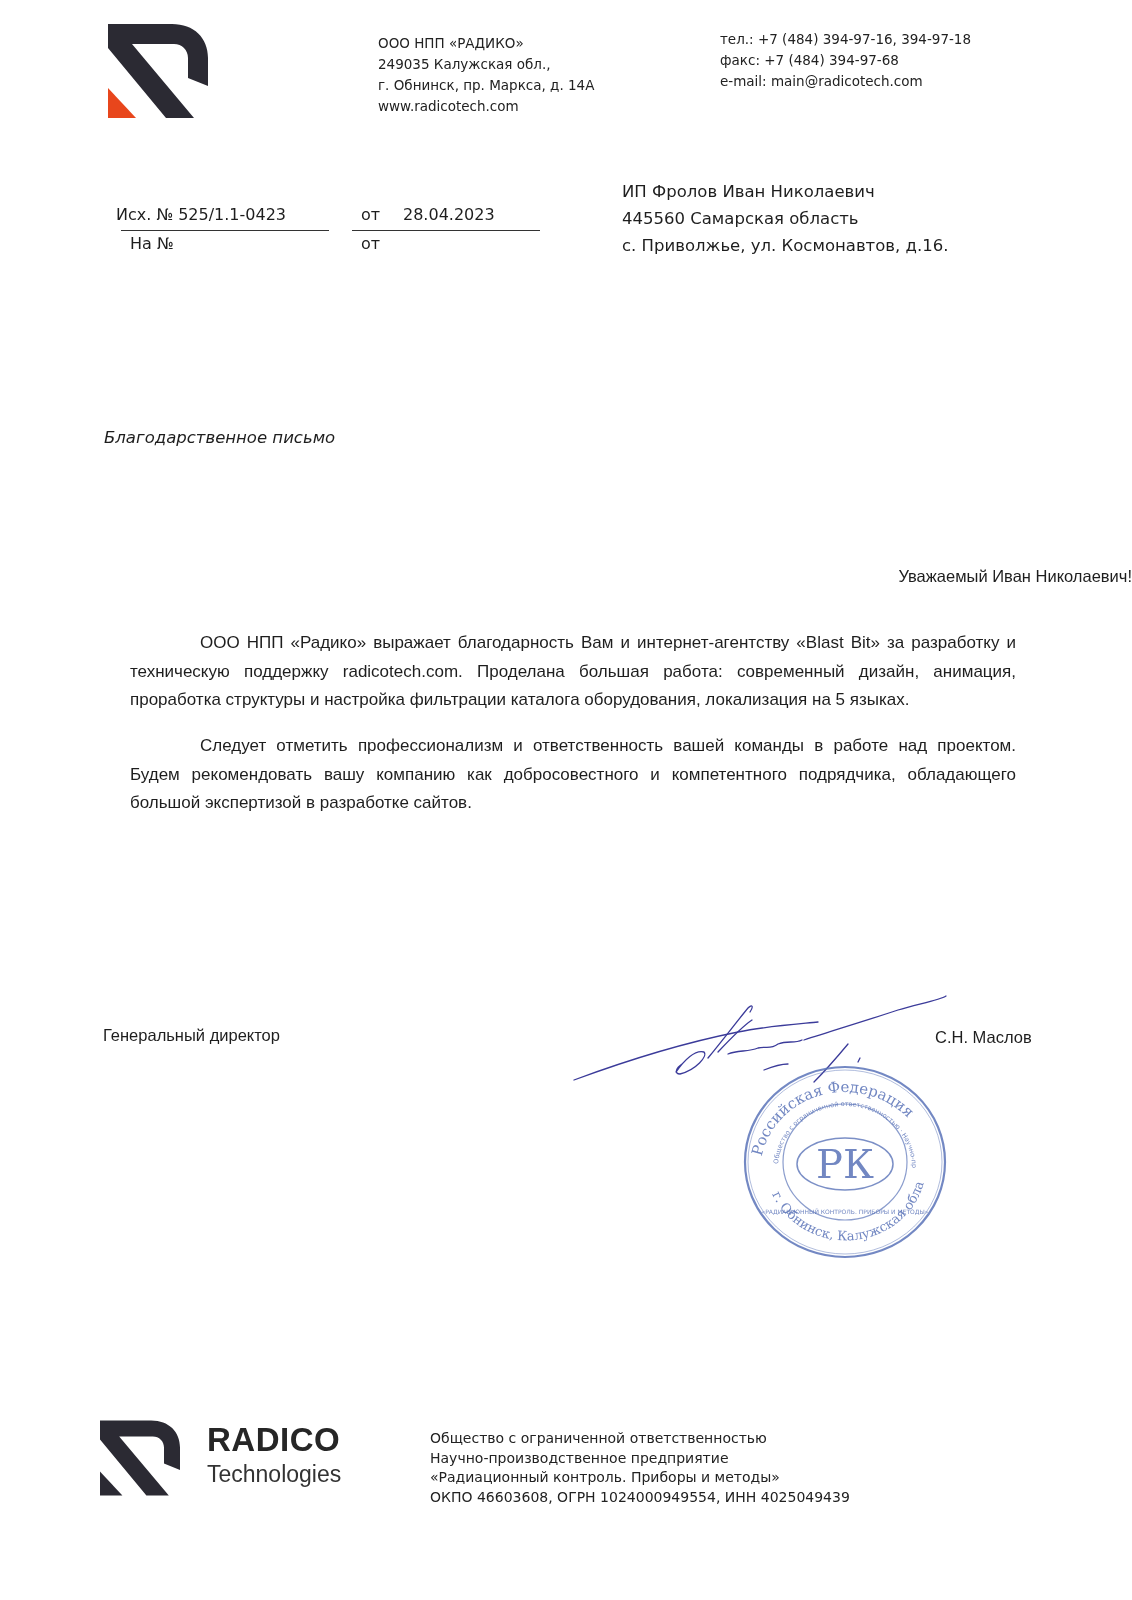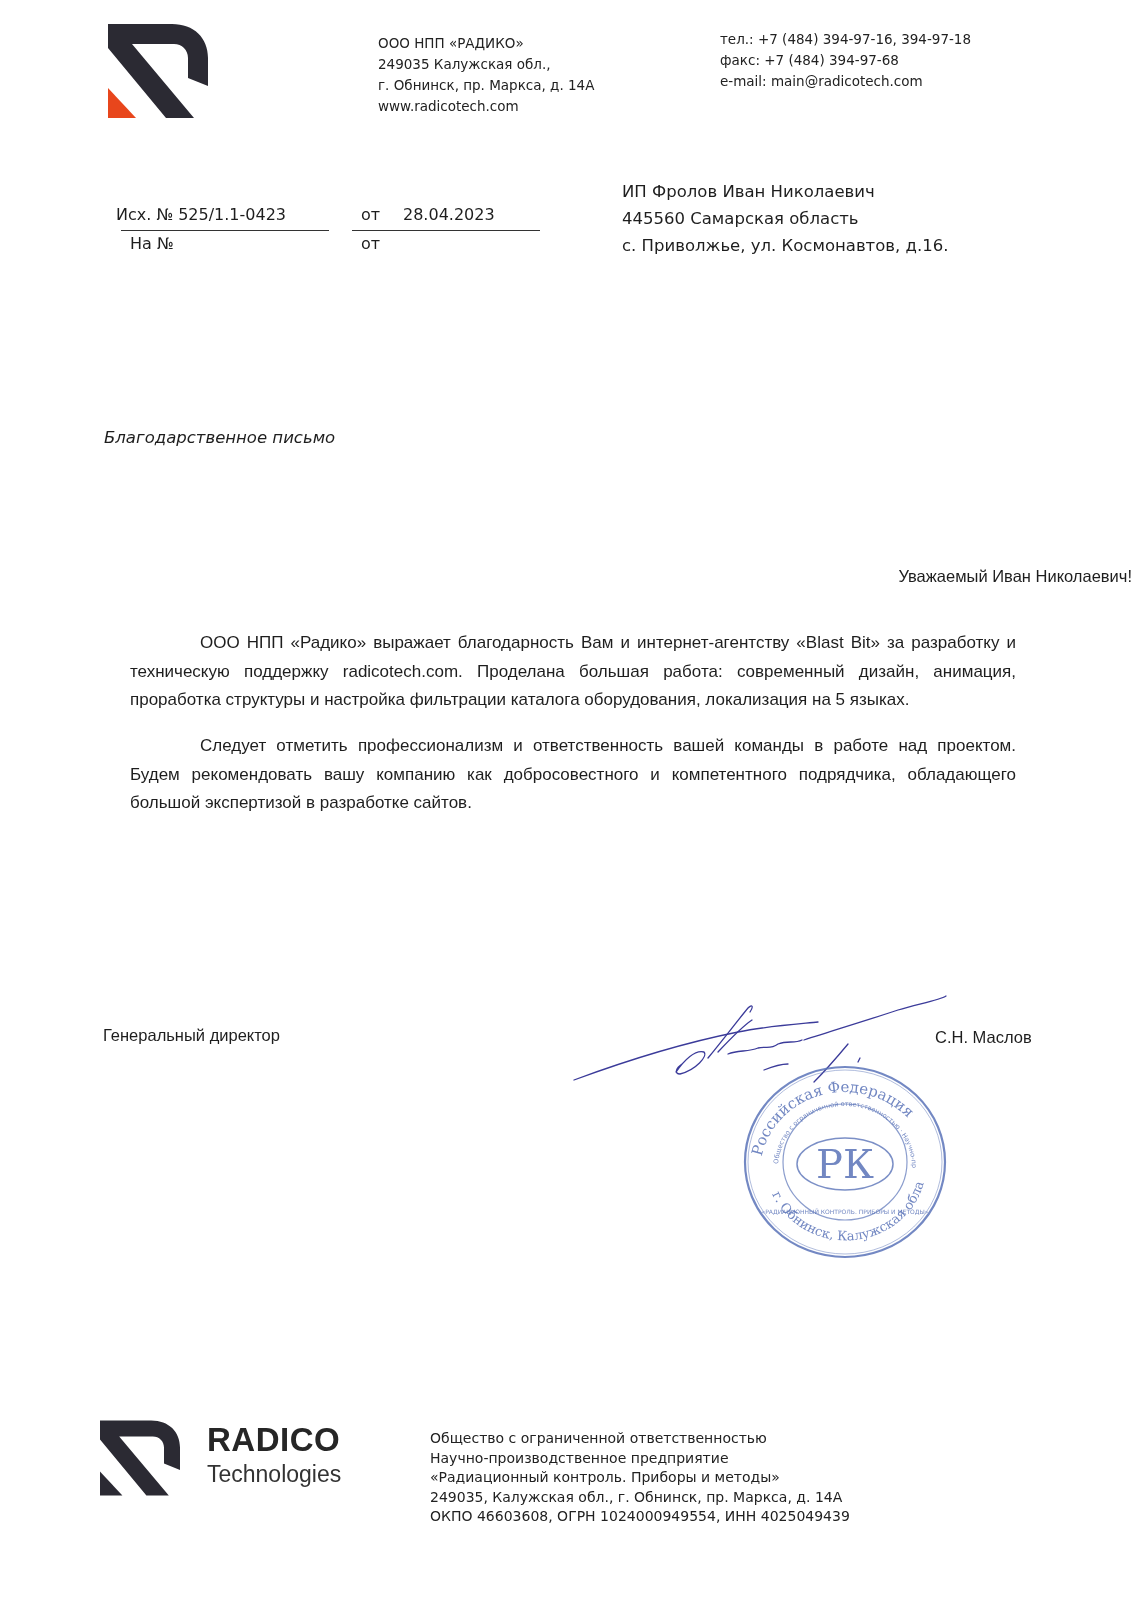--- a/index.html
+++ b/index.html
@@ -134,15 +134,14 @@
   <path d="M0 0 H64 C86 0 100 14 100 34 V62 L80 54 V34 C80 26 74 20 66 20 H24 L86 94 H58 L0 24 Z" fill="#2b2a33"></path>
   <path d="M0 64 L28 94 H0 Z" fill="#2b2a33"></path>
 </svg>
 <div class="abs brand-name">RADICO</div>
 <div class="abs brand-sub">Technologies</div>
 
 <div class="abs footer-legal">
   <div>Общество с ограниченной ответственностью</div>
   <div>Научно-производственное предприятие</div>
   <div>«Радиационный контроль. Приборы и методы»</div>
-  <div>249035, Калужская обл., г. Обнинск, пр. Маркса, д. 14А</div>
   <div>ОКПО 46603608, ОГРН 1024000949554, ИНН 4025049439</div>
 </div>
 
 </body></html>

